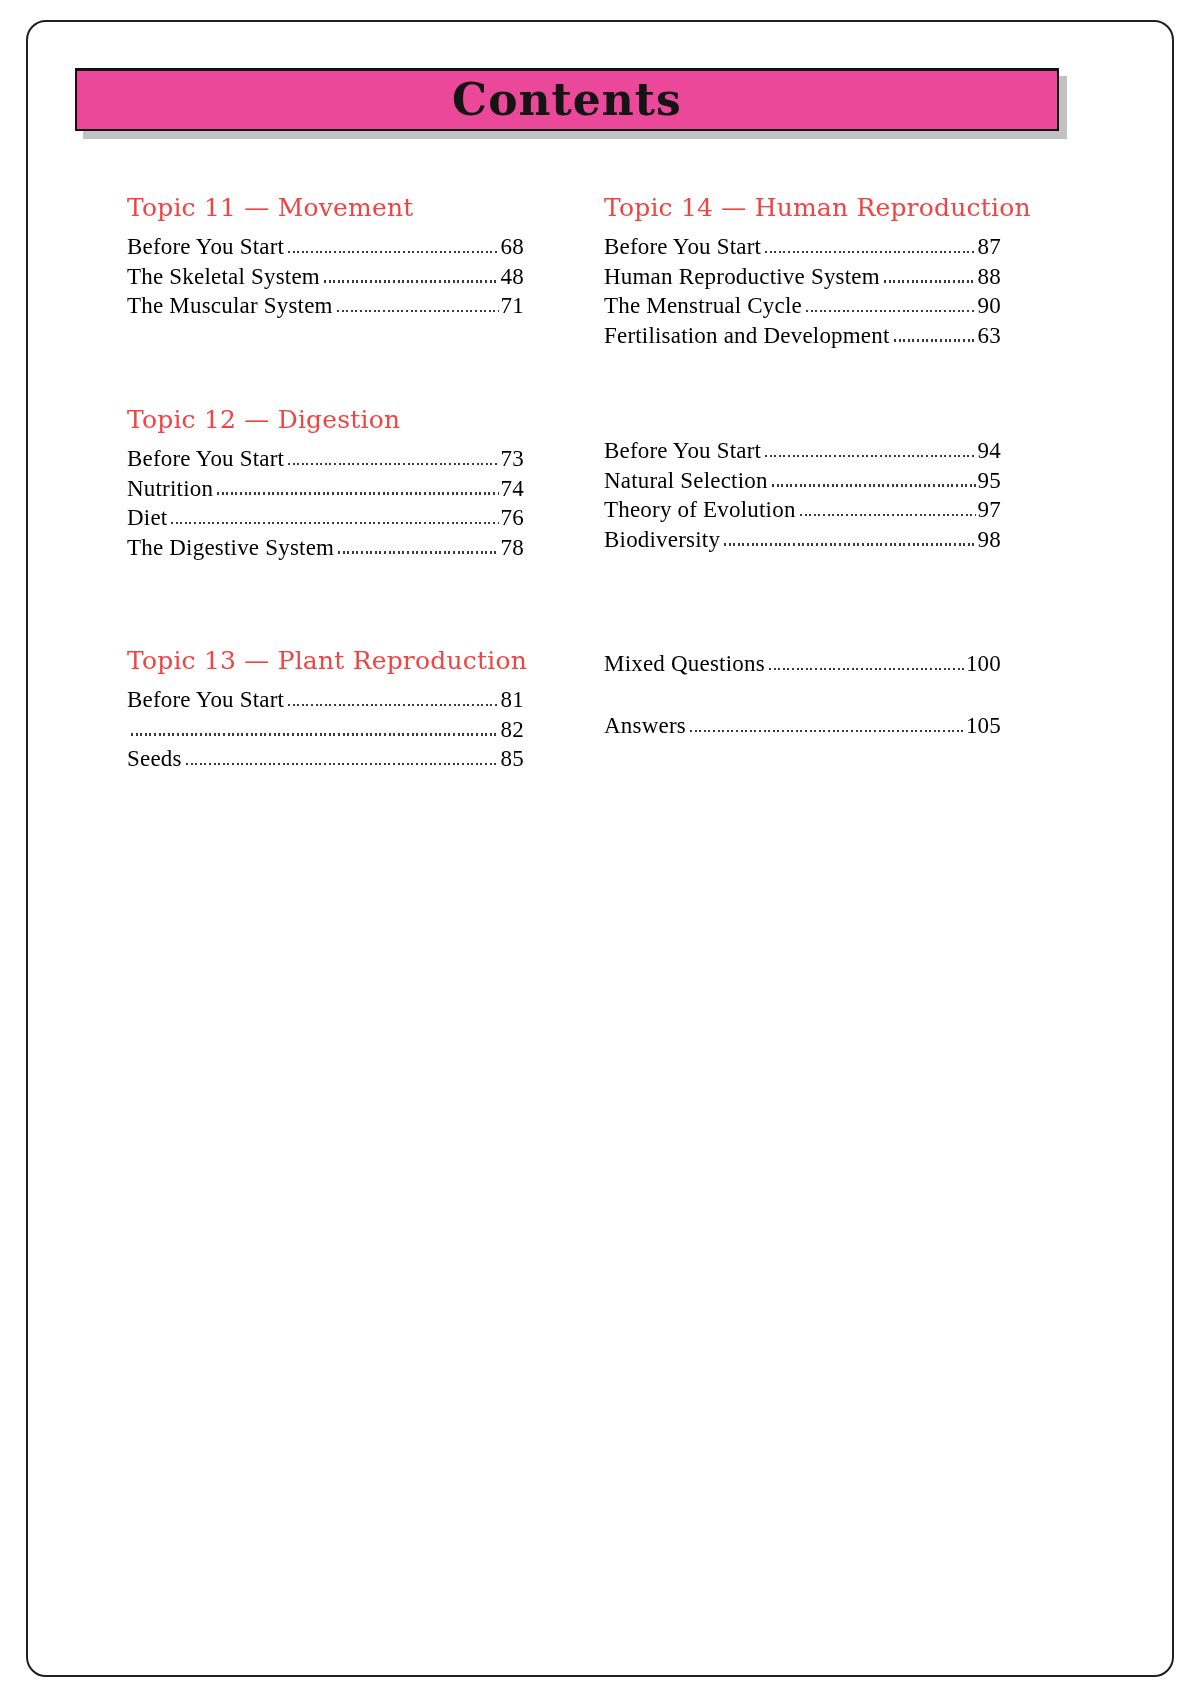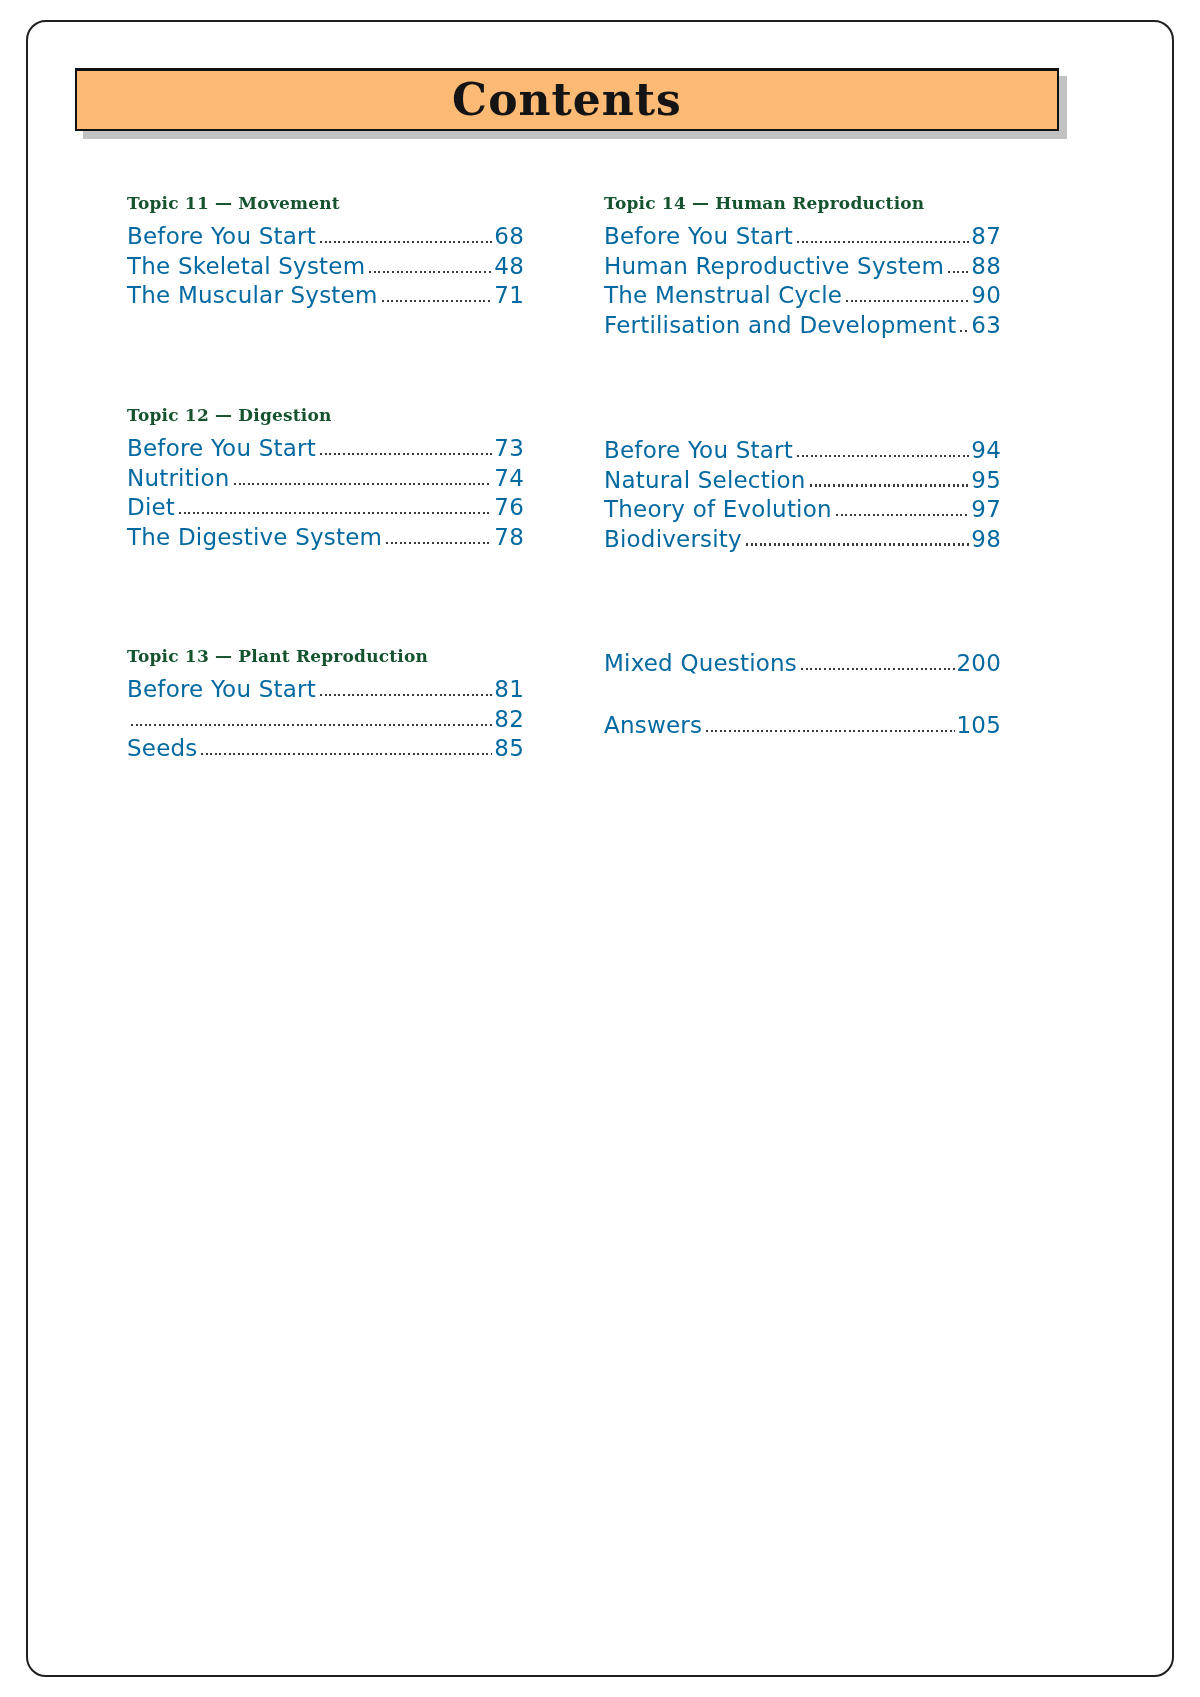--- a/index.html
+++ b/index.html
@@ -7,40 +7,40 @@
   body {
     width:1200px; height:1697px; position:relative; overflow:hidden;
     font-family:"DejaVu Sans", sans-serif;
   }
   .page-border {
     position:absolute; left:26px; top:20px; width:1148px; height:1657px;
     border:2px solid #1f1f1f; border-radius:20px;
   }
   .header-box {
     position:absolute; left:75px; top:68px; width:984px; height:63px;
-    background:#fdba74; border:2px solid #101010; border-top-width:3px;
+    background:#ec4899; border:2px solid #101010; border-top-width:3px;
     box-shadow:8px 8px 0 #c2c2c2;
     display:flex; align-items:center; justify-content:center;
   }
   .header-box h1 {
     font-family:"DejaVu Serif","Liberation Serif",serif;
     font-size:44px; font-weight:bold; color:#141414; letter-spacing:1px;
     line-height:1;
   }
   .topic, .standalone { position:absolute; width:397px; }
   .col-left  { left:127px; }
   .col-right { left:604px; }
   .topic h2 {
     font-family:"DejaVu Serif","Liberation Serif",serif;
-    font-size:17px; font-weight:bold; color:#14532d;
+    font-size:25px; font-weight:normal; color:#ef4444;
     letter-spacing:0.2px; white-space:nowrap; margin-bottom:8px; line-height:1.2;
   }
   .row {
     display:flex; align-items:baseline; height:29.5px;
-    font-size:23px; color:#0369a1; letter-spacing:0.2px;
+    font-size:23px; color:#000000; letter-spacing:0.2px;font-family:Liberation Serif, serif;
   }
   .lbl { white-space:nowrap; }
   .dots { flex:1 1 auto; position:relative; height:1em; min-width:10px; }
   .dots::after {
     content:""; position:absolute; left:4px; right:2px; bottom:1px; height:2.3px;
     background:repeating-linear-gradient(to right, #3a3a3a 0 2px, transparent 2px 4.6px);
   }
   .pg { white-space:nowrap;text-align:center; }
 </style>
 </head>
@@ -159,21 +159,21 @@
       <span class="lbl">Biodiversity</span>
       <span class="dots"></span>
       <span class="pg">98</span>
     </div>
   </section>
 
   <div class="standalone col-right" style="top:648px">
     <div class="row">
       <span class="lbl">Mixed Questions</span>
       <span class="dots"></span>
-      <span class="pg">200</span>
+      <span class="pg">100</span>
     </div>
   </div>
 
   <div class="standalone col-right" style="top:710px">
     <div class="row">
       <span class="lbl">Answers</span>
       <span class="dots"></span>
       <span class="pg">105</span>
     </div>
   </div>

